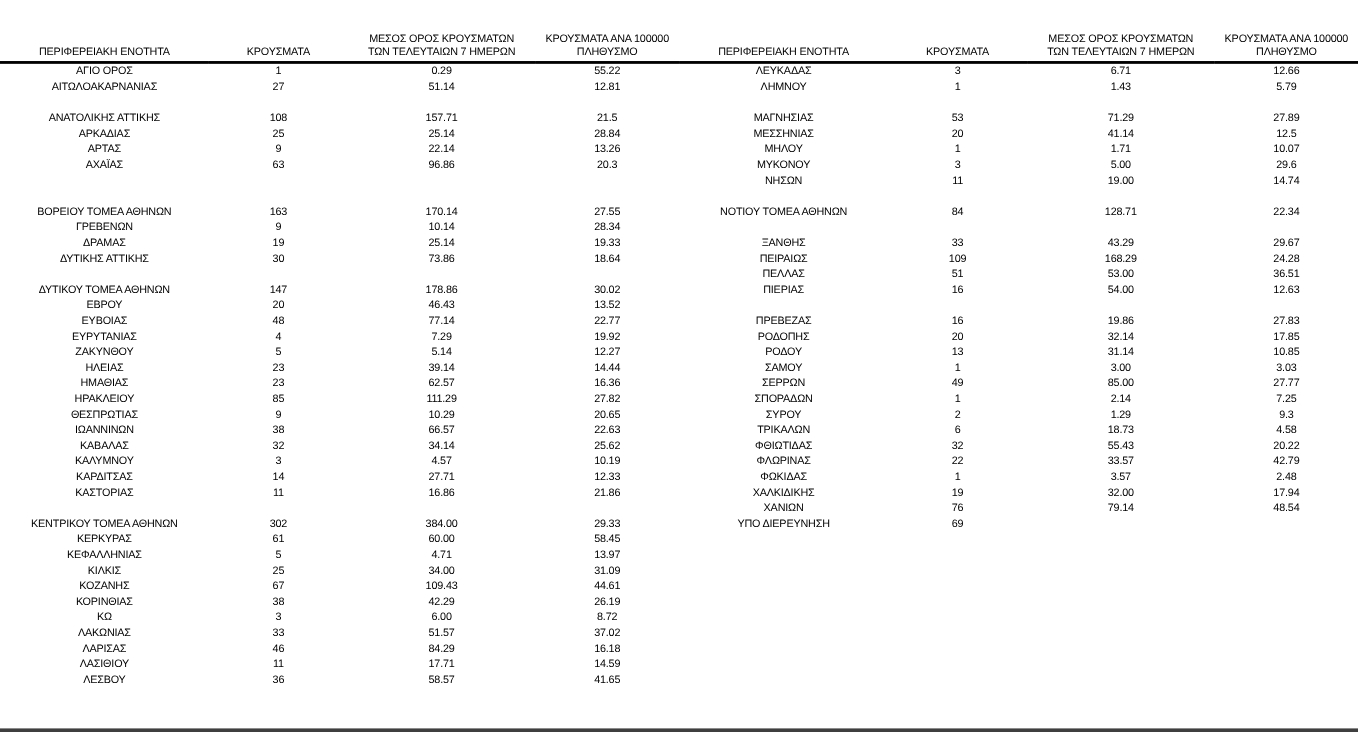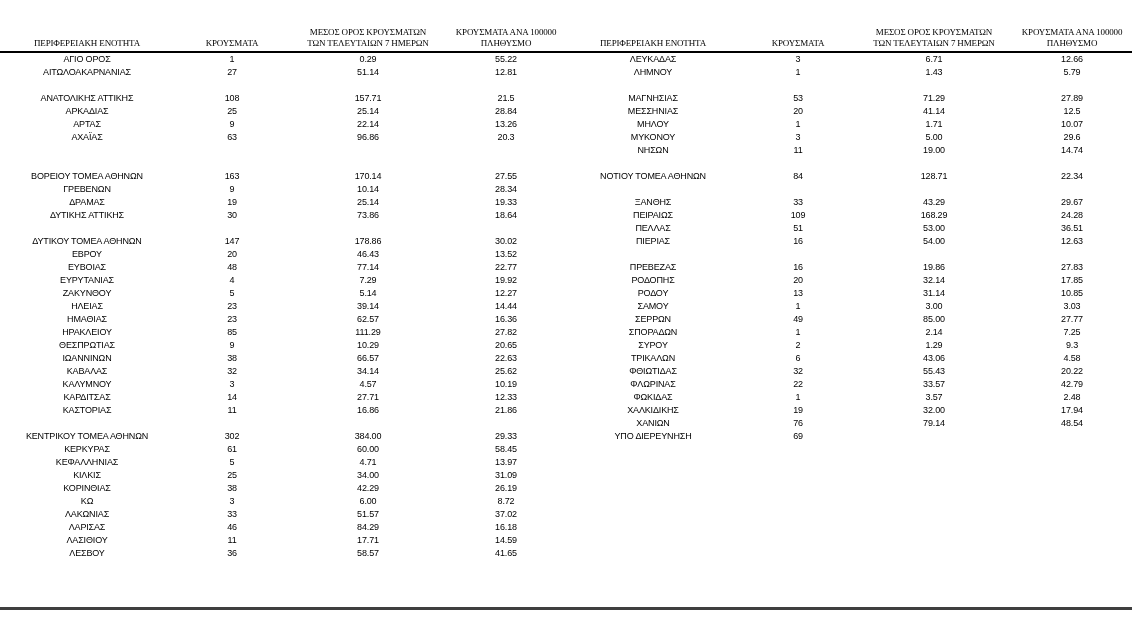--- a/index.html
+++ b/index.html
@@ -33,21 +33,20 @@
   }
   table.cases-table th {
     font-weight: normal;
     text-align: center;
     vertical-align: bottom;
     height: 40px;
     line-height: 10.5px;
     padding: 0 2px 3px 2px;
     white-space: pre-line;
     overflow: hidden;
-    font-family: Liberation Serif, serif;
   }
   table.cases-table td {
     text-align: center;
     height: 13px;
     line-height: 13px;
     padding: 0 2px;
     white-space: nowrap;
     overflow: hidden;
   }
   col.c-region  { width: 174px; }
@@ -270,20 +269,26 @@
           <td>4.71</td>
           <td>13.97</td>
         </tr>
         <tr>
           <td>ΚΙΛΚΙΣ</td>
           <td>25</td>
           <td>34.00</td>
           <td>31.09</td>
         </tr>
         <tr>
+          <td>ΚΟΖΑΝΗΣ</td>
+          <td>67</td>
+          <td>109.43</td>
+          <td>44.61</td>
+        </tr>
+        <tr>
           <td>ΚΟΡΙΝΘΙΑΣ</td>
           <td>38</td>
           <td>42.29</td>
           <td>26.19</td>
         </tr>
         <tr>
           <td>ΚΩ</td>
           <td>3</td>
           <td>6.00</td>
           <td>8.72</td>
@@ -467,21 +472,21 @@
         </tr>
         <tr>
           <td>ΣΥΡΟΥ</td>
           <td>2</td>
           <td>1.29</td>
           <td>9.3</td>
         </tr>
         <tr>
           <td>ΤΡΙΚΑΛΩΝ</td>
           <td>6</td>
-          <td>43.06</td>
+          <td>18.73</td>
           <td>4.58</td>
         </tr>
         <tr>
           <td>ΦΘΙΩΤΙΔΑΣ</td>
           <td>32</td>
           <td>55.43</td>
           <td>20.22</td>
         </tr>
         <tr>
           <td>ΦΛΩΡΙΝΑΣ</td>

